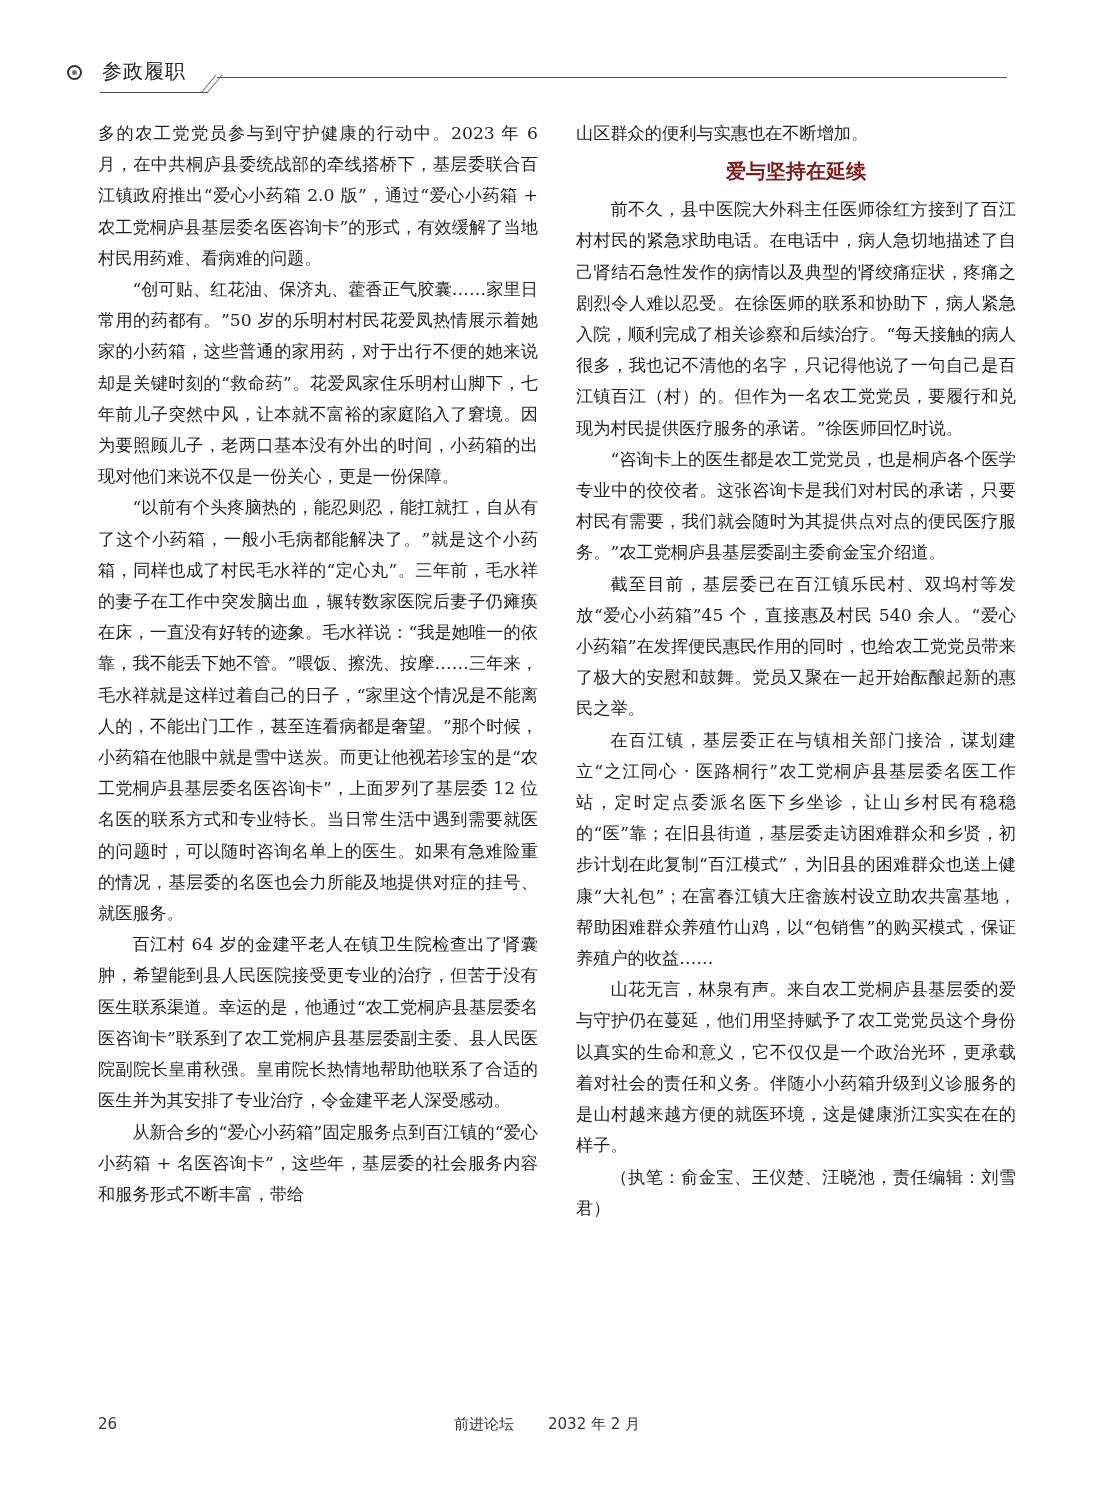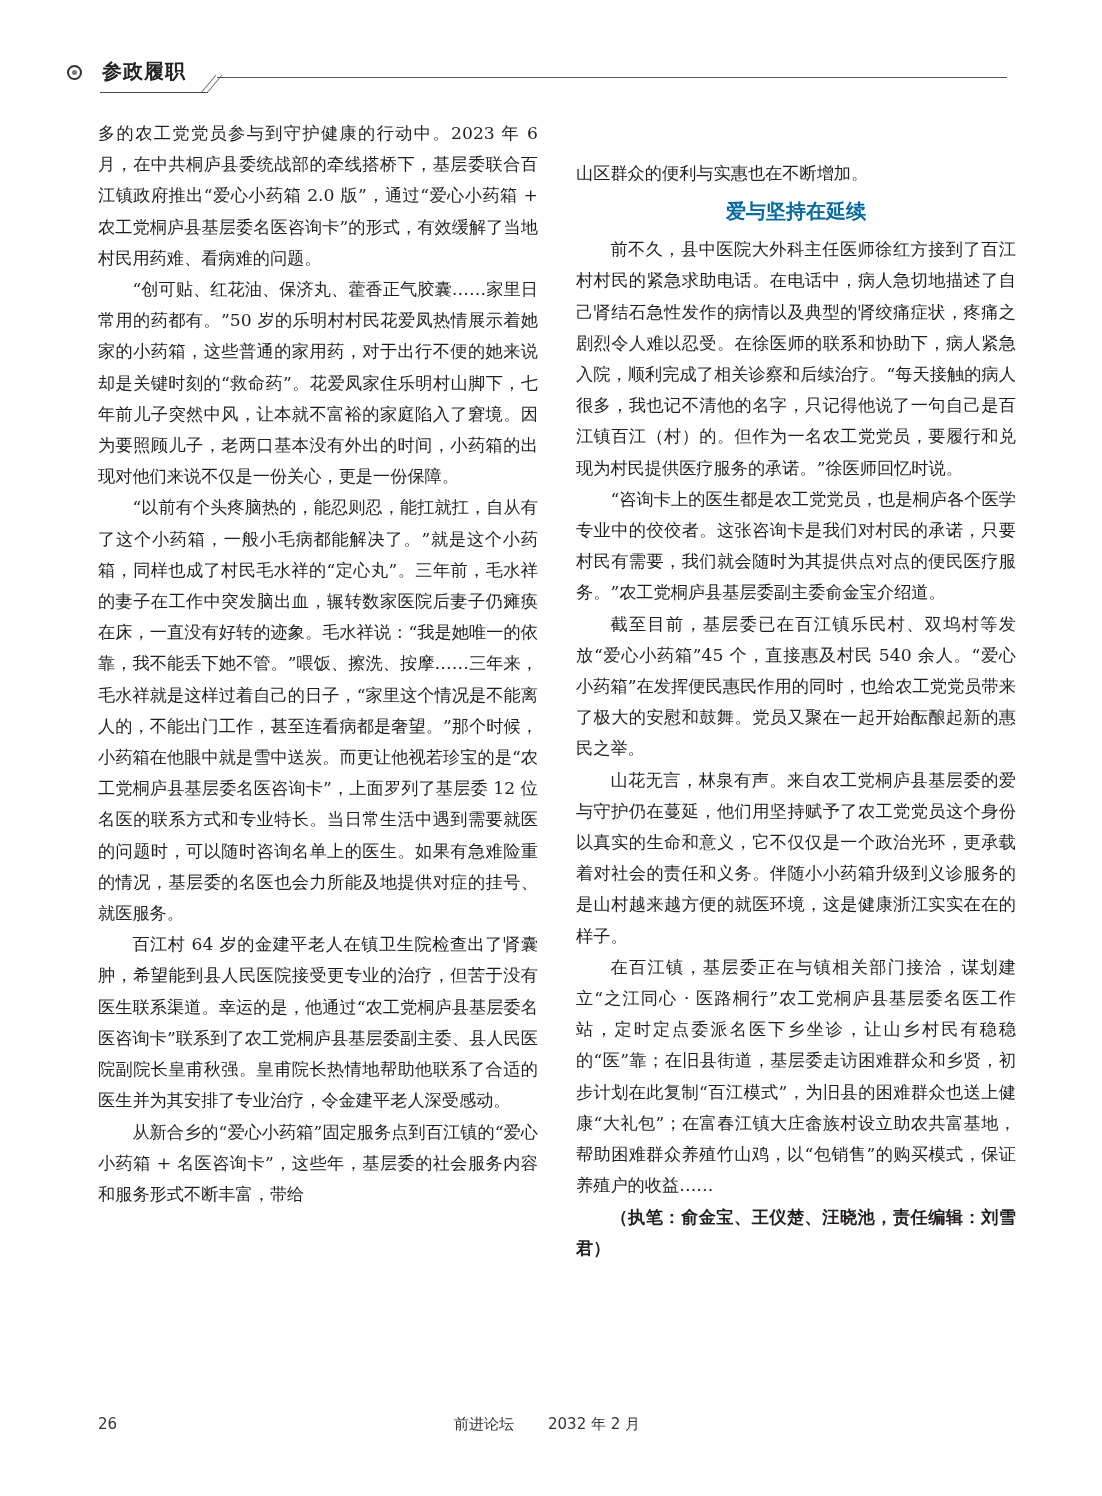--- a/index.html
+++ b/index.html
@@ -3,34 +3,34 @@
 <meta charset="utf-8">
 <style>
   html, body { margin: 0; padding: 0; background: #ffffff; }
   body { width: 1102px; height: 1496px; position: relative; overflow: hidden;
          font-family: "DejaVu Serif", "Liberation Serif", serif; color: #231f20; }
   .header { position: absolute; left: 62px; top: 58px; width: 945px; height: 40px; }
   .sec-icon { position: absolute; left: 5px; top: 7px; width: 15px; height: 15px; border: 2px solid #333;
               border-radius: 50%; box-sizing: border-box; }
   .sec-icon::after { content: ""; position: absolute; left: 3px; top: 3px; width: 5px; height: 5px;
                      border-radius: 50%; background: #777; }
-  .sec-title { position: absolute; left: 40px; top: 0px; font-size: 20px; font-weight: bold;
+  .sec-title { position: absolute; left: 40px; top: 0px; font-size: 20px; font-weight: normal;
                letter-spacing: 1px; font-family: "DejaVu Serif", serif; color: #222; }
   .hdr-under { position: absolute; left: 38px; top: 34px; width: 108px; height: 1px; background: #444; }
   .hdr-line { position: absolute; left: 155px; top: 19px; right: 0; height: 1px; background: #555; }
   .hdr-slash { position: absolute; top: 17px; width: 1px; height: 18px; background: #555; transform: skewX(-40deg); }
   .col { position: absolute; top: 118px; width: 440px; font-size: 17.2px; line-height: 31.2px;
          text-align: justify; }
   .col.left { left: 98px; }
-  .col.right { left: 576px; margin-top: 40px; }
+  .col.right { left: 576px; }
   .col p { margin: 0; text-indent: 2em; }
   .col p.cont { text-indent: 0; }
   .subhead { text-align: center; font-family: "DejaVu Sans", sans-serif; font-size: 20px; font-weight: bold;
-             line-height: 30px; margin: 7px 0 8px 0; text-indent: 0; color: #0369a1; }
-  .byline { text-indent: 2em; font-weight: bold; }
+             line-height: 30px; margin: 7px 0 8px 0; text-indent: 0; color: #7f1d1d; }
+  .byline { text-indent: 2em; }
   .footer { position: absolute; top: 1415px; left: 98px; width: 900px; font-family: "DejaVu Sans", sans-serif;
             font-size: 15px; color: #333; }
   .page-num { position: absolute; left: 0; top: 0; }
   .journal { position: absolute; left: 356px; top: 0; }
   .issue { position: absolute; left: 450px; top: 0; }
 </style>
 </head>
 <body>
 
 <div class="header">
@@ -49,22 +49,22 @@
   <p>百江村 64 岁的金建平老人在镇卫生院检查出了肾囊肿，希望能到县人民医院接受更专业的治疗，但苦于没有医生联系渠道。幸运的是，他通过“农工党桐庐县基层委名医咨询卡”联系到了农工党桐庐县基层委副主委、县人民医院副院长皇甫秋强。皇甫院长热情地帮助他联系了合适的医生并为其安排了专业治疗，令金建平老人深受感动。</p>
   <p>从新合乡的“爱心小药箱”固定服务点到百江镇的“爱心小药箱 + 名医咨询卡”，这些年，基层委的社会服务内容和服务形式不断丰富，带给</p>
 </div>
 
 <div class="col right">
   <p class="cont">山区群众的便利与实惠也在不断增加。</p>
   <div class="subhead">爱与坚持在延续</div>
   <p>前不久，县中医院大外科主任医师徐红方接到了百江村村民的紧急求助电话。在电话中，病人急切地描述了自己肾结石急性发作的病情以及典型的肾绞痛症状，疼痛之剧烈令人难以忍受。在徐医师的联系和协助下，病人紧急入院，顺利完成了相关诊察和后续治疗。“每天接触的病人很多，我也记不清他的名字，只记得他说了一句自己是百江镇百江（村）的。但作为一名农工党党员，要履行和兑现为村民提供医疗服务的承诺。”徐医师回忆时说。</p>
   <p>“咨询卡上的医生都是农工党党员，也是桐庐各个医学专业中的佼佼者。这张咨询卡是我们对村民的承诺，只要村民有需要，我们就会随时为其提供点对点的便民医疗服务。”农工党桐庐县基层委副主委俞金宝介绍道。</p>
   <p>截至目前，基层委已在百江镇乐民村、双坞村等发放“爱心小药箱”45 个，直接惠及村民 540 余人。“爱心小药箱”在发挥便民惠民作用的同时，也给农工党党员带来了极大的安慰和鼓舞。党员又聚在一起开始酝酿起新的惠民之举。</p>
+  <p>在百江镇，基层委正在与镇相关部门接洽，谋划建立“之江同心 · 医路桐行”农工党桐庐县基层委名医工作站，定时定点委派名医下乡坐诊，让山乡村民有稳稳的“医”靠；在旧县街道，基层委走访困难群众和乡贤，初步计划在此复制“百江模式”，为旧县的困难群众也送上健康“大礼包”；在富春江镇大庄畲族村设立助农共富基地，帮助困难群众养殖竹山鸡，以“包销售”的购买模式，保证养殖户的收益……</p>
   <p>山花无言，林泉有声。来自农工党桐庐县基层委的爱与守护仍在蔓延，他们用坚持赋予了农工党党员这个身份以真实的生命和意义，它不仅仅是一个政治光环，更承载着对社会的责任和义务。伴随小小药箱升级到义诊服务的是山村越来越方便的就医环境，这是健康浙江实实在在的样子。</p>
-  <p>在百江镇，基层委正在与镇相关部门接洽，谋划建立“之江同心 · 医路桐行”农工党桐庐县基层委名医工作站，定时定点委派名医下乡坐诊，让山乡村民有稳稳的“医”靠；在旧县街道，基层委走访困难群众和乡贤，初步计划在此复制“百江模式”，为旧县的困难群众也送上健康“大礼包”；在富春江镇大庄畲族村设立助农共富基地，帮助困难群众养殖竹山鸡，以“包销售”的购买模式，保证养殖户的收益……</p>
   <p class="byline">（执笔：俞金宝、王仪楚、汪晓池，责任编辑：刘雪君）</p>
 </div>
 
 <div class="footer">
   <span class="page-num">26</span>
   <span class="journal">前进论坛</span>
   <span class="issue">2032 年 2 月</span>
 </div>
 
 </body></html>

